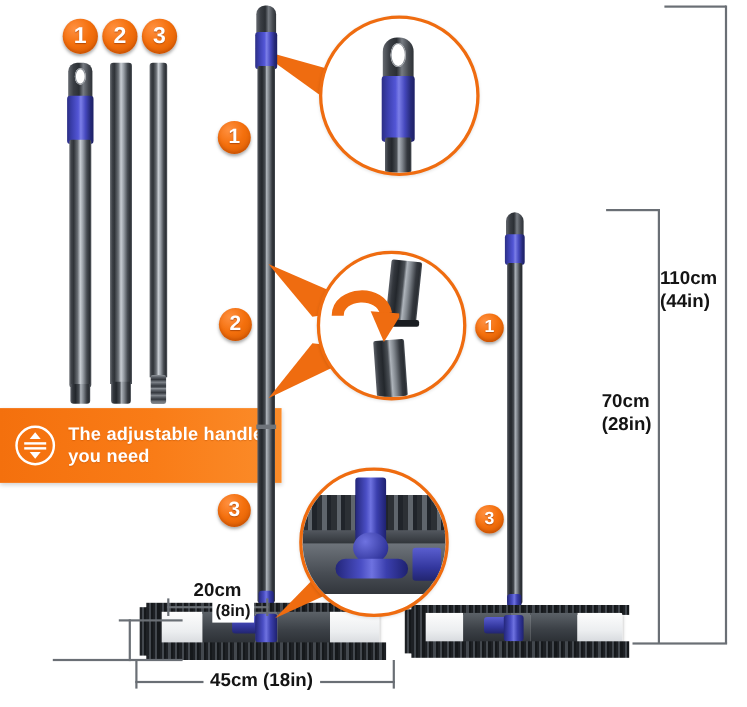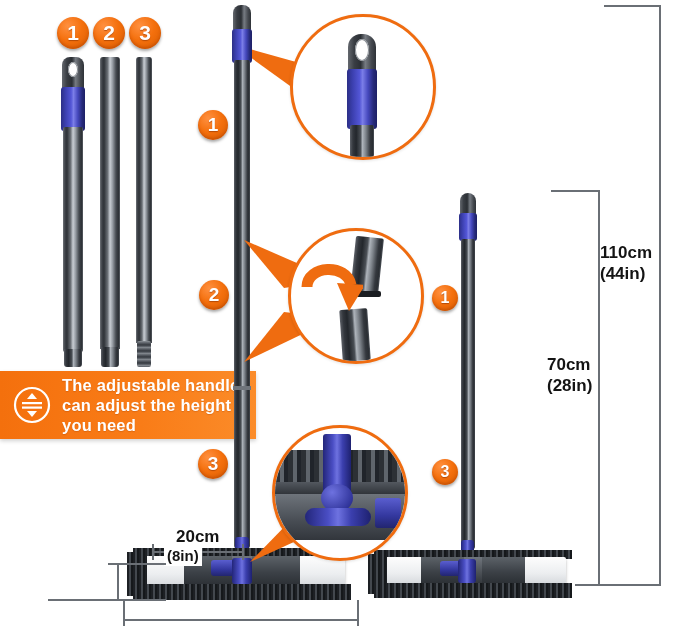--- a/index.html
+++ b/index.html
@@ -97,21 +97,20 @@
   <div class="banner" style="left:0;top:371px;width:244px;height:68px;padding-left:12px;">
     <svg width="40" height="40" viewBox="0 0 40 40" style="flex:0 0 40px;">
       <circle cx="20" cy="20" r="17" fill="none" stroke="#fff" stroke-width="2.2"></circle>
       <polygon points="20,8 25,14 15,14" fill="#fff"></polygon>
       <rect x="10" y="17" width="20" height="2.2" fill="#fff"></rect>
       <rect x="10" y="21.5" width="20" height="2.2" fill="#fff"></rect>
       <polygon points="20,32 15,26 25,26" fill="#fff"></polygon>
     </svg>
     <div>
       <div class="banner-text">The adjustable handle</div>
-      <div class="banner-text">can adjust the height</div>
       <div class="banner-text">you need</div>
     </div>
   </div>
 
   <svg class="abs" style="left:228px;top:28px;width:110px;height:75px;">
     <polygon points="4,16 104,44 76,68" fill="#ef6c10"></polygon>
   </svg>
 
   <div class="abs" style="left:231px;top:5px;width:22px;height:550px;">
     <div class="abs cap" style="left:2px;top:0;width:18px;height:26px;"></div>
@@ -212,23 +211,24 @@
   <div class="dimline" style="left:598px;top:190px;width:2px;height:395px;"></div>
   <div class="dimtxt" style="left:547px;top:355px;">70cm</div>
   <div class="dimtxt" style="left:547px;top:376px;">(28in)</div>
 
   <div class="dimline" style="left:575px;top:584px;width:86px;height:2px;"></div>
 
   <div class="dimline" style="left:152px;top:551px;width:92px;height:2px;"></div>
   <div class="dimline" style="left:152px;top:544px;width:2px;height:16px;"></div>
   <div class="dimline" style="left:242px;top:544px;width:2px;height:16px;"></div>
   <div class="dimtxt" style="left:176px;top:527px;">20cm</div>
-  <div class="dimtxt sm" style="left:164px;top:546px;background:#fff;padding:0 3px;">(8in)</div>
+  <div class="dimtxt sm" style="left:193px;top:546px;background:#fff;padding:0 3px;">(8in)</div>
 
   <div class="dimline" style="left:117px;top:563px;width:2px;height:38px;"></div>
   <div class="dimline" style="left:108px;top:563px;width:58px;height:2px;"></div>
   <div class="dimline" style="left:48px;top:599px;width:118px;height:2px;"></div>
 
   <div class="dimline" style="left:123px;top:619px;width:236px;height:2px;"></div>
   <div class="dimline" style="left:123px;top:600px;width:2px;height:26px;"></div>
   <div class="dimline" style="left:357px;top:600px;width:2px;height:26px;"></div>
+  <div class="dimtxt" style="left:185px;top:609px;background:#fff;padding:0 6px;">45cm (18in)</div>
 
 </div>
 
 </body></html>

